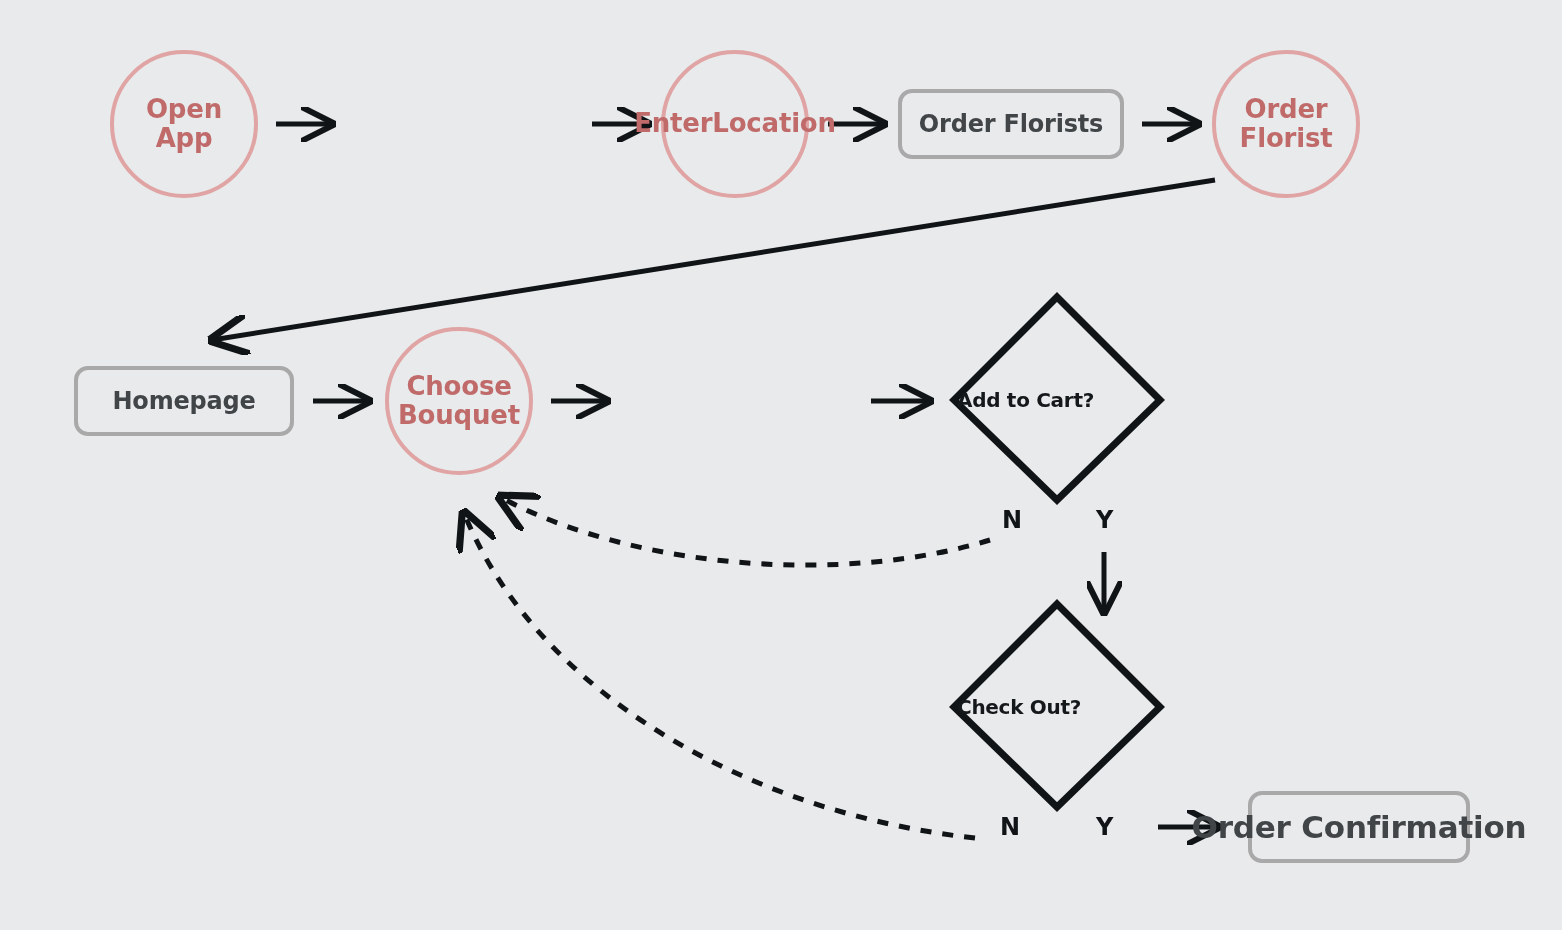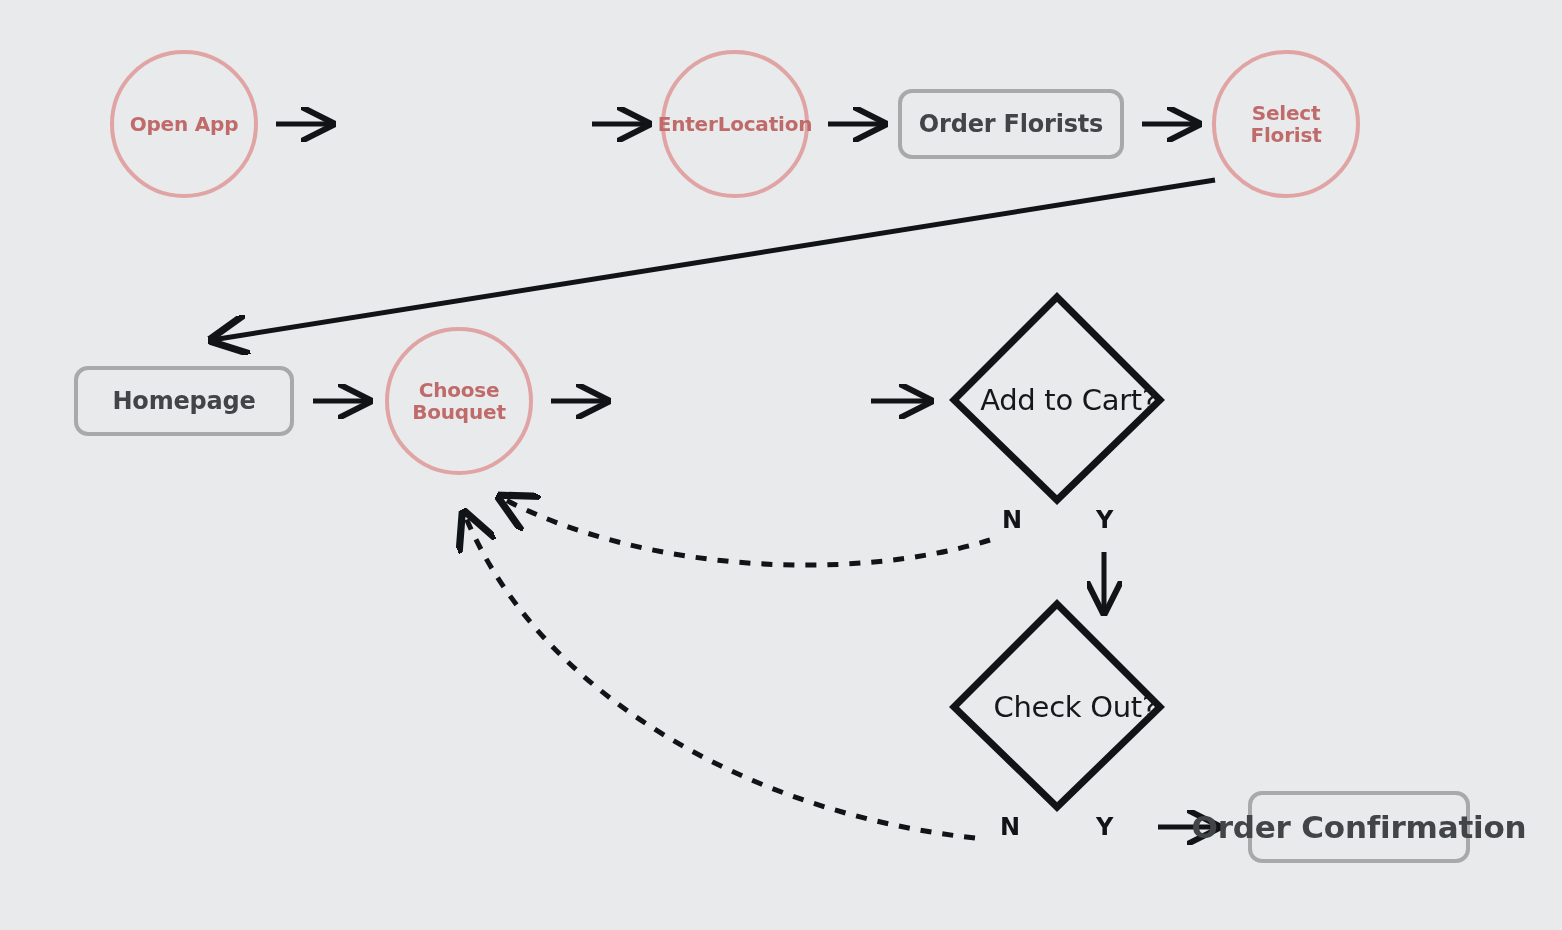--- a/index.html
+++ b/index.html
@@ -29,41 +29,41 @@
     align-items: center;
     justify-content: center;
     text-align: center;
     box-sizing: border-box;
   }
   .circle-node {
     border-radius: 50%;
     border: 4px solid #e0a4a4;
     color: #c06a6a;
     font-weight: 700;
-    font-size: 20px;
+    font-size: 26px;
     line-height: 1.12;
     letter-spacing: -0.2px;
   }
   .rect-node {
     border-radius: 14px;
     border: 4px solid #a9a9a9;
     color: #414547;
     font-weight: 700;
     font-size: 24px;
     letter-spacing: -0.2px;
     white-space: nowrap;
   }
   .diamond-label {
     position: absolute;
     display: flex;
     align-items: center;
-    justify-content: flex-end;
+    justify-content: flex-start;
     color: #15181a;
-    font-weight: 400;
-    font-size: 29px;
+    font-weight: 700;
+    font-size: 20px;
     white-space: nowrap;
     letter-spacing: -0.3px;
   }
   .branch-label {
     position: absolute;
     color: #111416;
     font-weight: 700;
     font-size: 24px;
     line-height: 1;
   }
@@ -115,21 +115,21 @@
   <div class="node circle-node" style="left:661px; top:50px; width:148px; height:148px; flex-direction:row;">
     <span>Enter</span>
     <span>Location</span>
   </div>
 
   <div class="node rect-node" style="left:898px; top:89px; width:226px; height:70px;">
     <span>Order Florists</span>
   </div>
 
   <div class="node circle-node" style="left:1212px; top:50px; width:148px; height:148px; flex-direction:column;">
-    <span>Select</span>
+    <span>Order</span>
     <span>Florist</span>
   </div>
 
   <div class="node rect-node" style="left:74px; top:366px; width:220px; height:70px;">
     <span>Homepage</span>
   </div>
 
   <div class="node circle-node" style="left:385px; top:327px; width:148px; height:148px; flex-direction:column;">
     <span>Choose</span>
     <span>Bouquet</span>

